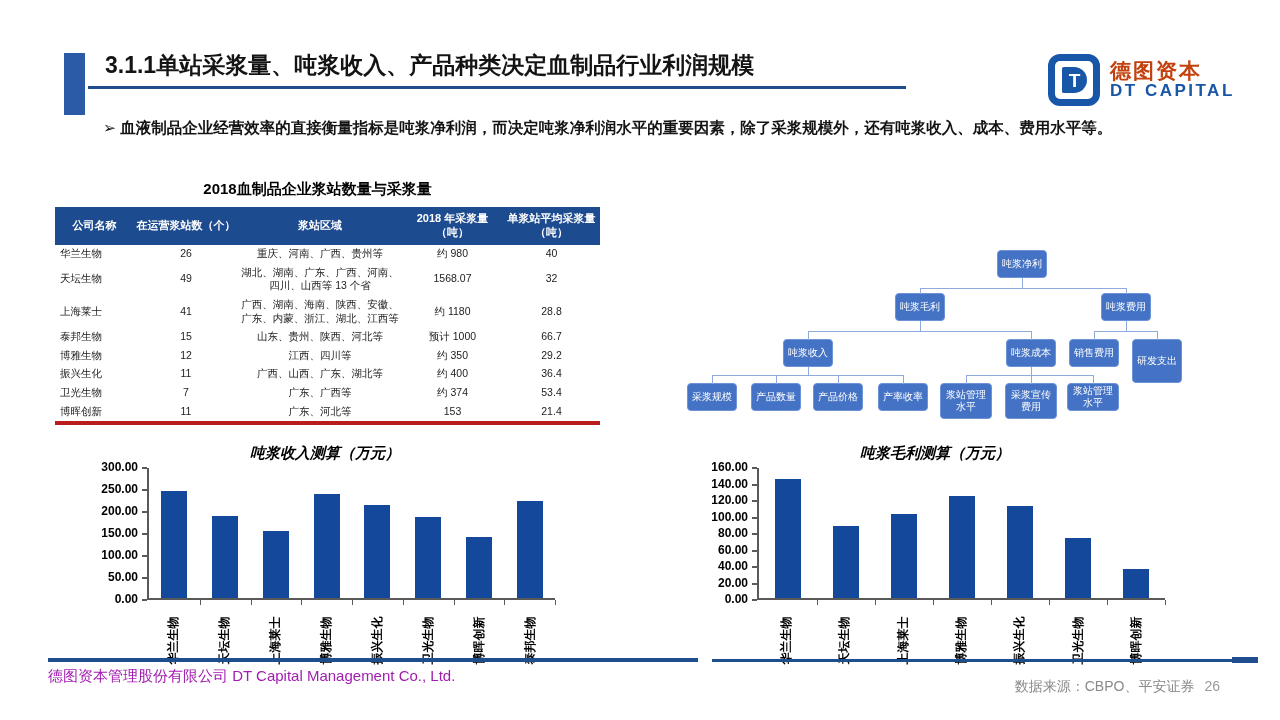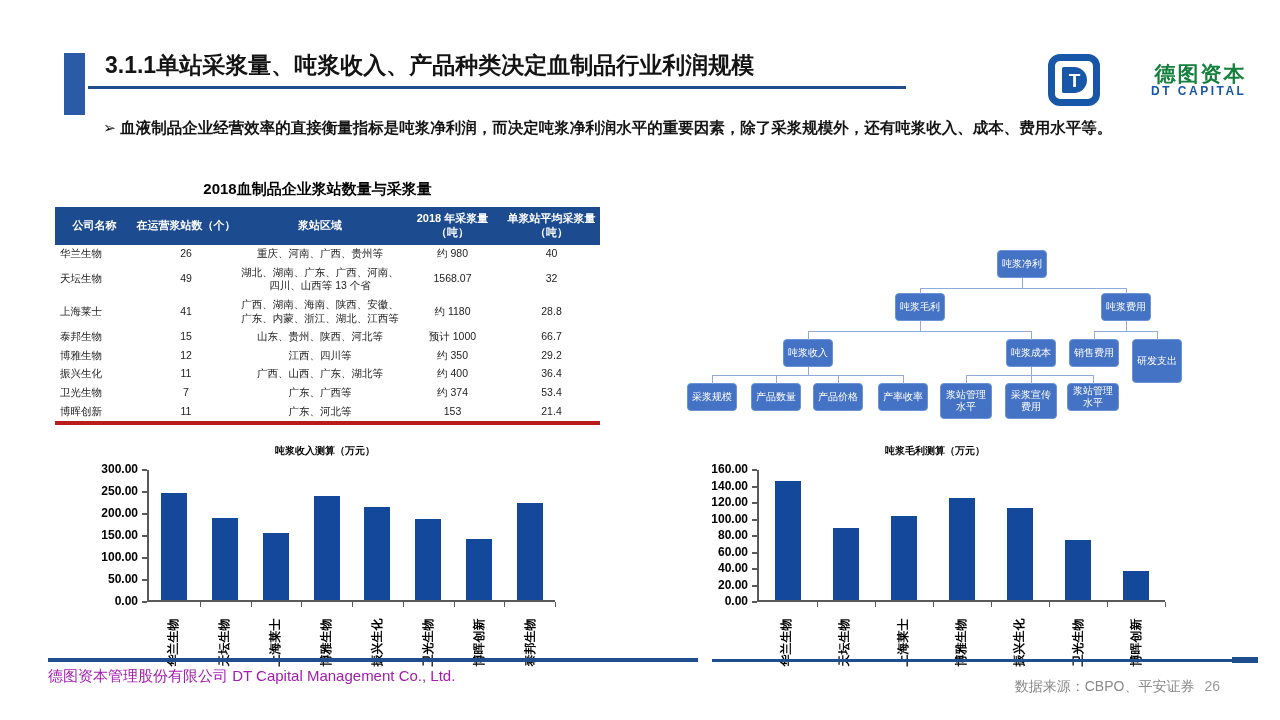--- a/index.html
+++ b/index.html
@@ -9,41 +9,41 @@
   }
   
   .title-accent{position:absolute;left:64px;top:53px;width:21px;height:62px;background:#2B5AA6;}
   .page-title{position:absolute;left:105px;top:50px;font-size:23px;font-weight:bold;color:#141414;white-space:nowrap;}
   .title-underline{position:absolute;left:88px;top:86px;width:818px;height:3px;background:#1F4E8F;}
   .logo{position:absolute;left:1048px;top:54px;display:flex;align-items:center;gap:10px;}
   .logo-mark{width:52px;height:52px;border:7px solid #1856A7;border-radius:12px;box-sizing:border-box;position:relative;background:#fff;}
   .logo-d{position:absolute;left:7px;top:6px;width:25px;height:26px;background:#1856A7;border-radius:2px 14px 14px 2px;display:flex;align-items:center;justify-content:center;}
   .logo-d span{color:#fff;font-weight:bold;font-size:19px;line-height:1;}
   .logo-text{display:flex;flex-direction:column;line-height:1.1;}
-  .logo-cn{font-size:21px;font-weight:bold;color:#15803d;letter-spacing:2px;text-align:right;}
-  .logo-en{font-size:12px;font-weight:bold;color:#1856A7;letter-spacing:2.5px;margin-left:41px;}
+  .logo-cn{font-size:21px;font-weight:bold;color:#c2410c;letter-spacing:2px;}
+  .logo-en{font-size:17px;font-weight:bold;color:#1856A7;letter-spacing:2.5px;}
   .bullet-text{position:absolute;left:103px;top:116px;width:1138px;font-size:15.5px;font-weight:bold;color:#141414;line-height:1.5;}
   
   .table-title{position:absolute;left:55px;top:180px;width:525px;text-align:center;font-size:15px;font-weight:bold;color:#000;}
   .plasma-table{position:absolute;left:55px;top:207px;width:525px;border-collapse:collapse;table-layout:fixed;border-bottom:4px solid #b91c1c;}
   .plasma-table th{background:#1C4B8F;color:#fff;font-size:11px;font-weight:bold;padding:5px 2px;line-height:1.25;}
   .plasma-table td{font-size:10.5px;color:#222;text-align:center;padding:2.5px 2px;line-height:1.3;}
   .plasma-table td:first-child{text-align:left;padding-left:5px;}
   .col-0{width:75px}.col-1{width:100px}.col-2{width:160px}.col-3{width:97px}.col-4{width:93px}
   
   .diagram-title{position:absolute;left:660px;top:188px;width:520px;text-align:center;font-size:15px;font-weight:bold;color:#000;}
   .diagram{position:absolute;left:660px;top:244px;width:600px;height:185px;}
   .dnode{position:absolute;background:#4472C4;border:1px solid #6C93D6;border-radius:4px;color:#fff;
     display:flex;align-items:center;justify-content:center;text-align:center;
     font-size:10px;line-height:1.2;box-sizing:border-box;padding:1px 2px;}
   .vline,.hline{position:absolute;background:#8FAADC;}
   .vline{width:1px;} .hline{height:1px;}
   
   .chart{position:absolute;width:460px;}
-  .chart-title{text-align:center;font-size:10px;font-weight:bold;color:#000;margin-bottom:12px;}
+  .chart-title{text-align:center;font-size:15px;font-weight:bold;color:#000;margin-bottom:5px;font-style:italic;}
   .chart-body{display:flex;height:132px;}
   .yaxis{position:relative;width:52px;flex:none;}
   .ytick-label{position:absolute;right:9px;font-size:12px;font-weight:bold;color:#000;white-space:nowrap;}
   .ytick-mark{position:absolute;right:0;width:5px;height:2px;background:#595959;}
   .plot{flex:1;position:relative;border-left:2px solid #595959;border-bottom:2px solid #595959;}
   .bars{display:flex;align-items:flex-end;height:100%;}
   .bar-slot{flex:1;display:flex;justify-content:center;align-items:flex-end;height:100%;}
   .bar{width:26px;background:#14489B;}
   .xtick{position:absolute;bottom:-7px;width:1px;height:5px;background:#595959;}
   .xlabels{display:flex;margin-left:52px;height:68px;margin-top:6px;}

